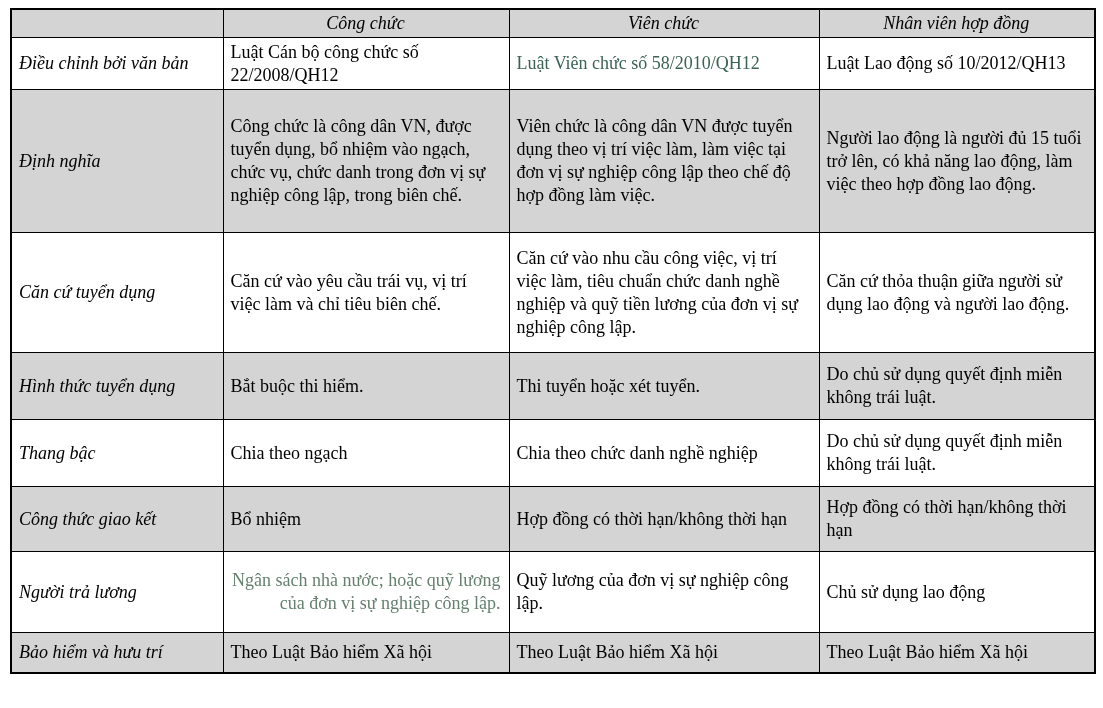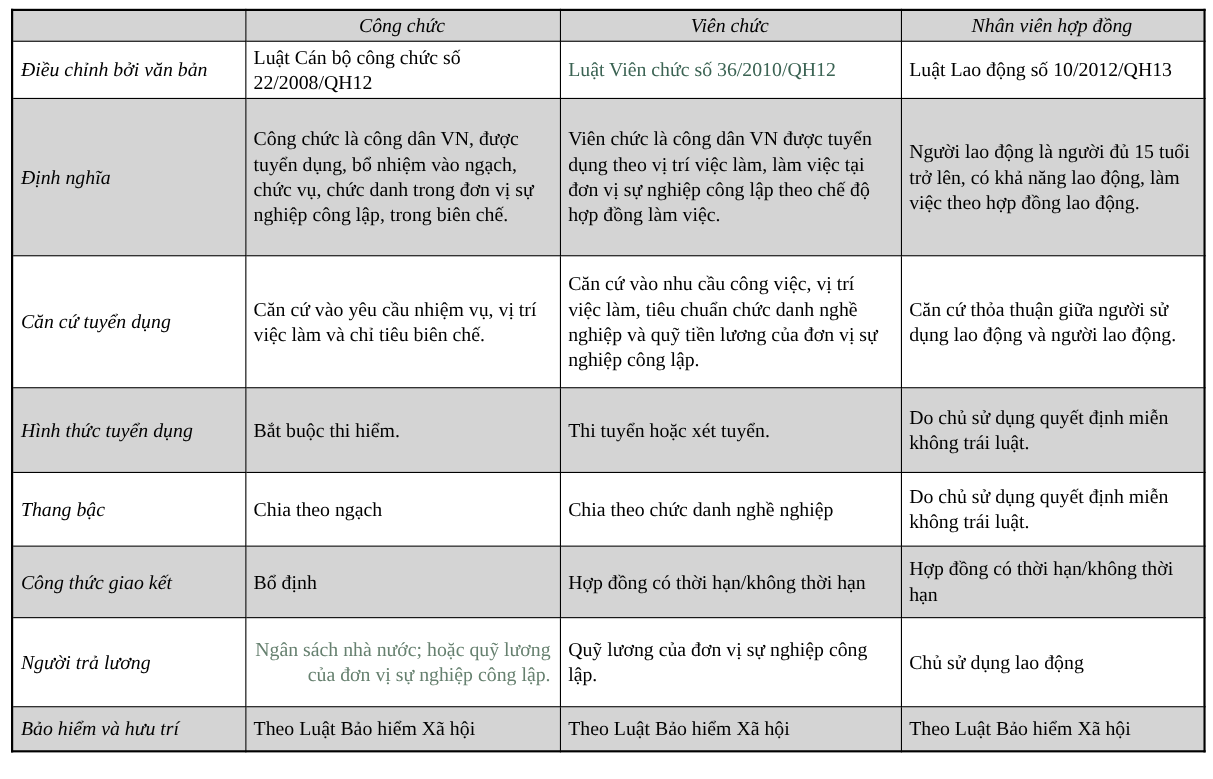--- a/index.html
+++ b/index.html
@@ -40,21 +40,21 @@
     text-align: center;
     padding: 0 4px;
   }
   tbody tr:nth-child(even) td { background: var(--shade, #d4d4d4); }
   td.row-label { font-style: italic; }
   td.text-green-dark { color: var(--green-dark, #3b6353); }
   td.text-green-muted { color: var(--green-muted, #66806f); text-align: right; }
   tr.r0 { height: 52px; }
   tr.r1 { height: 143px; }
   tr.r2 { height: 120px; }
-  tr.r3 { height: 77px; margin-left: 11px; }
+  tr.r3 { height: 67px; margin-left: 11px; }
   tr.r4 { height: 67px; }
   tr.r5 { height: 65px; }
   tr.r6 { height: 81px; }
   tr.r7 { height: 40px; margin-left: 39px; }
 </style>
 </head>
 <body>
 
 <div class="table-wrap">
   <table class="compare">
@@ -69,50 +69,50 @@
         <th></th>
         <th>Công chức</th>
         <th>Viên chức</th>
         <th>Nhân viên hợp đồng</th>
       </tr>
     </thead>
     <tbody>
       <tr class="r0">
         <td class="row-label">Điều chỉnh bởi văn bản</td>
         <td>Luật Cán bộ công chức số 22/2008/QH12</td>
-        <td class="text-green-dark">Luật Viên chức số 36/2010/QH12</td>
+        <td class="text-green-dark">Luật Viên chức số 58/2010/QH12</td>
         <td>Luật Lao động số 10/2012/QH13</td>
       </tr>
       <tr class="r1">
         <td class="row-label">Định nghĩa</td>
         <td>Công chức là công dân VN, được tuyển dụng, bổ nhiệm vào ngạch, chức vụ, chức danh trong đơn vị sự nghiệp công lập, trong biên chế.</td>
         <td>Viên chức là công dân VN được tuyển dụng theo vị trí việc làm, làm việc tại đơn vị sự nghiệp công lập theo chế độ hợp đồng làm việc.</td>
         <td>Người lao động là người đủ 15 tuổi trở lên, có khả năng lao động, làm việc theo hợp đồng lao động.</td>
       </tr>
       <tr class="r2">
         <td class="row-label">Căn cứ tuyển dụng</td>
-        <td>Căn cứ vào yêu cầu nhiệm vụ, vị trí việc làm và chỉ tiêu biên chế.</td>
+        <td>Căn cứ vào yêu cầu trái vụ, vị trí việc làm và chỉ tiêu biên chế.</td>
         <td>Căn cứ vào nhu cầu công việc, vị trí việc làm, tiêu chuẩn chức danh nghề nghiệp và quỹ tiền lương của đơn vị sự nghiệp công lập.</td>
         <td>Căn cứ thỏa thuận giữa người sử dụng lao động và người lao động.</td>
       </tr>
       <tr class="r3">
         <td class="row-label">Hình thức tuyển dụng</td>
         <td>Bắt buộc thi hiểm.</td>
         <td>Thi tuyển hoặc xét tuyển.</td>
         <td>Do chủ sử dụng quyết định miễn không trái luật.</td>
       </tr>
       <tr class="r4">
         <td class="row-label">Thang bậc</td>
         <td>Chia theo ngạch</td>
         <td>Chia theo chức danh nghề nghiệp</td>
         <td>Do chủ sử dụng quyết định miễn không trái luật.</td>
       </tr>
       <tr class="r5">
         <td class="row-label">Công thức giao kết</td>
-        <td>Bổ định</td>
+        <td>Bổ nhiệm</td>
         <td>Hợp đồng có thời hạn/không thời hạn</td>
         <td>Hợp đồng có thời hạn/không thời hạn</td>
       </tr>
       <tr class="r6">
         <td class="row-label">Người trả lương</td>
         <td class="text-green-muted">Ngân sách nhà nước; hoặc quỹ lương của đơn vị sự nghiệp công lập.</td>
         <td>Quỹ lương của đơn vị sự nghiệp công lập.</td>
         <td>Chủ sử dụng lao động</td>
       </tr>
       <tr class="r7">

